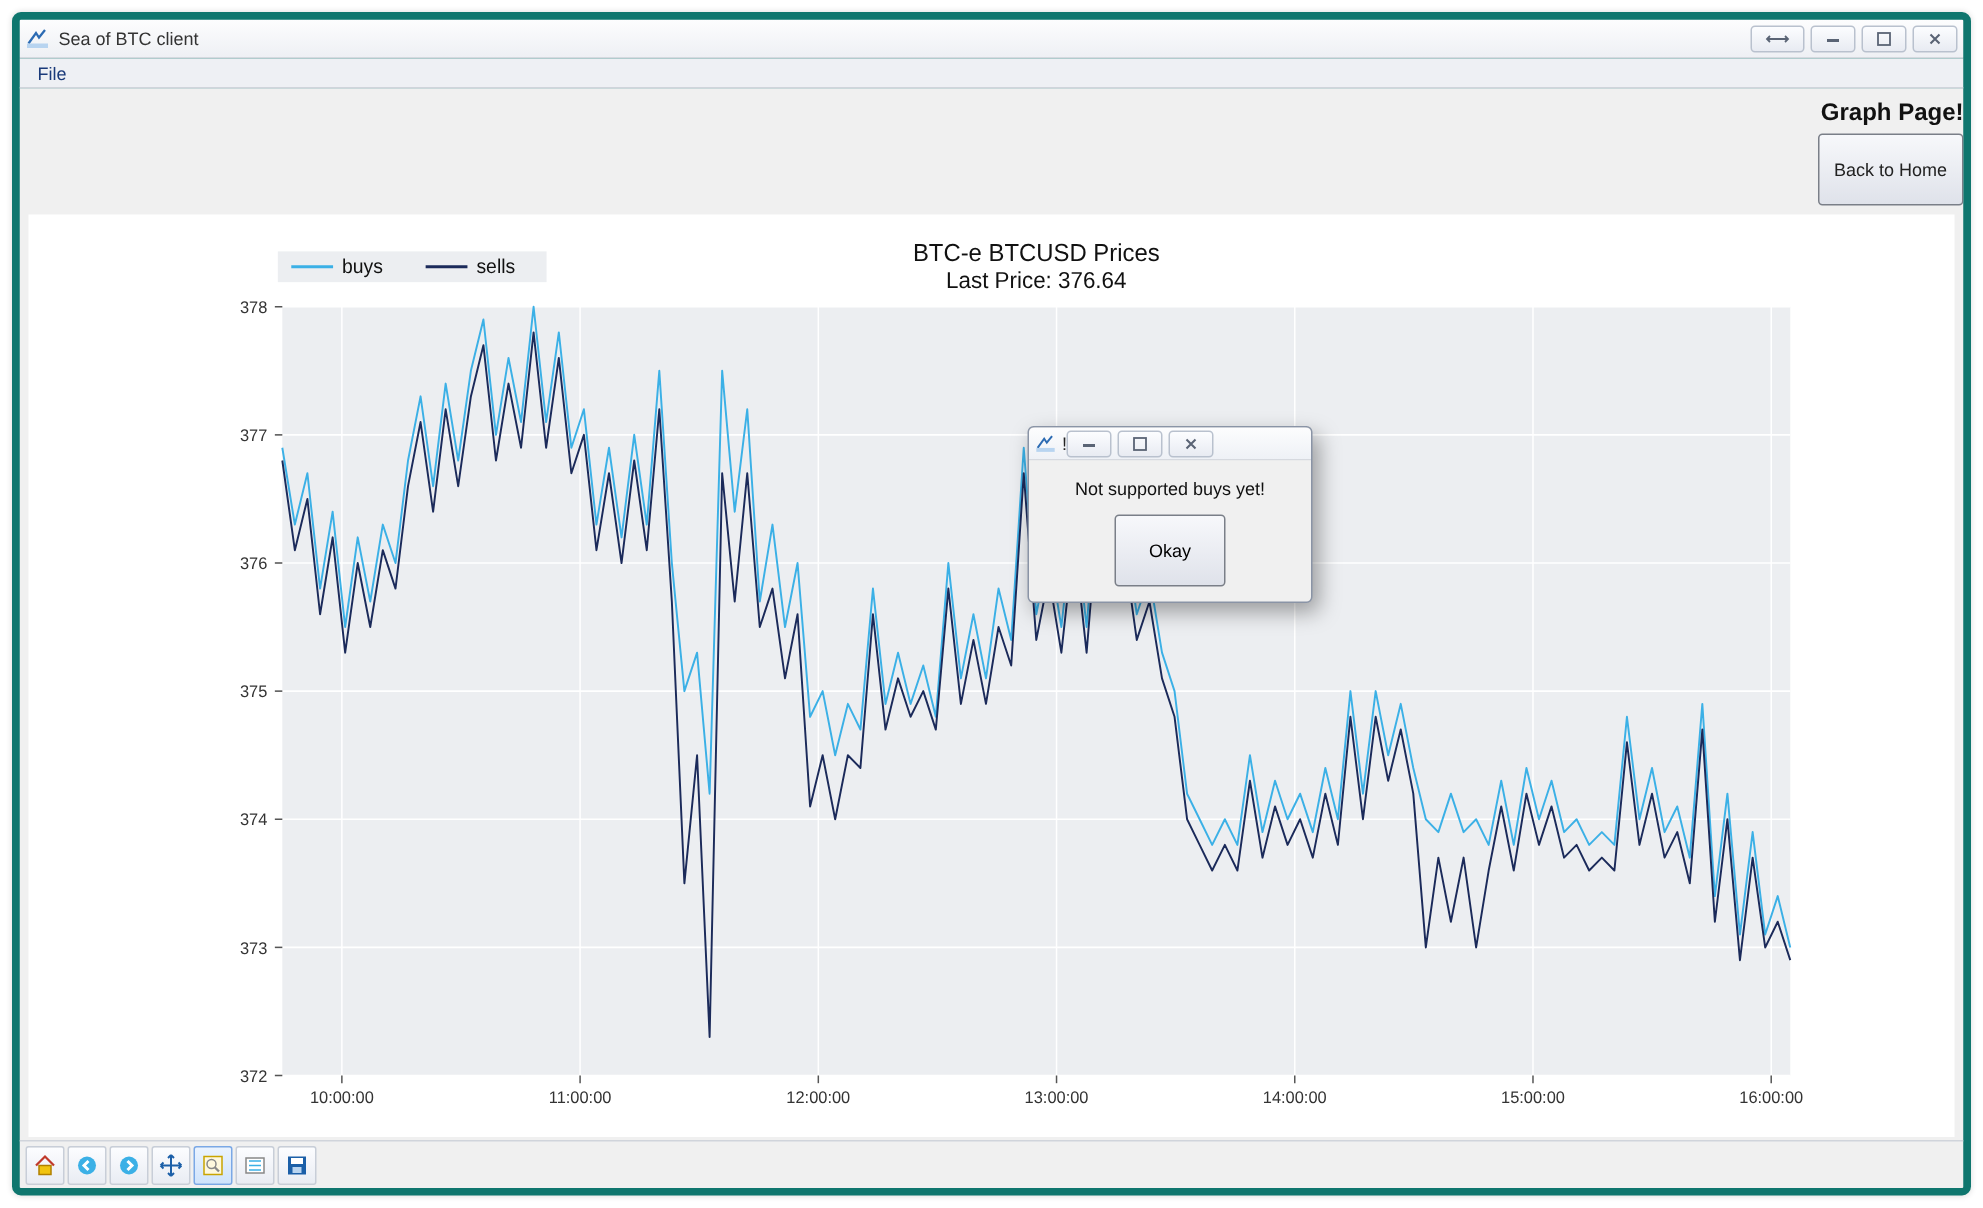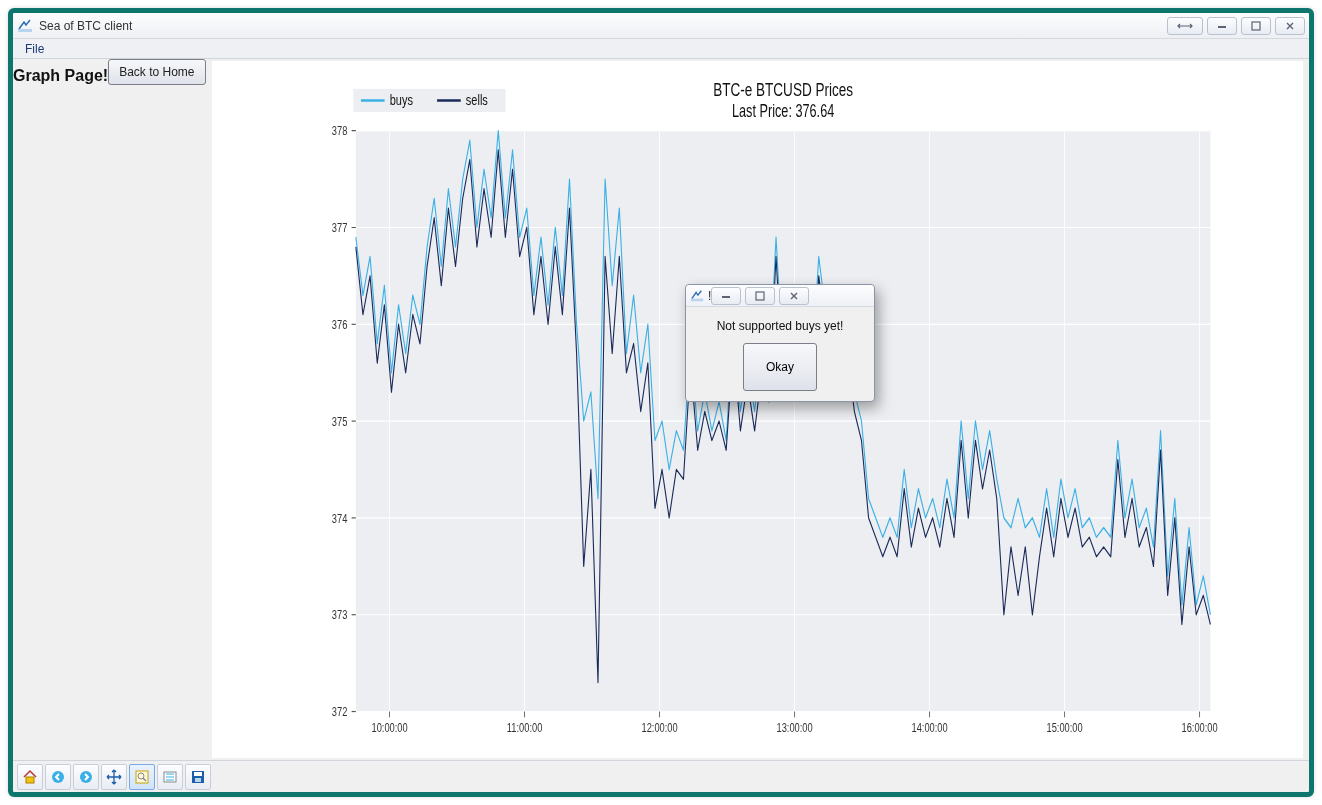--- a/index.html
+++ b/index.html
@@ -58,34 +58,36 @@
     font-size: 12px;
   }
   .menubar .menu-item {
     padding: 2px 8px;
     color:#1a3a7a;
     cursor:pointer;
   }
   .content {
     flex:1;
     display:flex;
+    flex-direction:column;
     background:#f0f0f0;
     position:relative;
+    align-items:flex-end;
   }
   .page-heading {
     text-align:center;
     font-size:16px;
     font-weight:bold;
     color:#111;
     padding: 8px 0 4px 0;
   }
   .back-btn-wrap { text-align:center; padding-bottom:4px; }
   .back-btn {
     display:inline-block;
-    padding: 5px 10px;
+    padding: 16px 10px;
     font-size:12px;
     border:1px solid #7a7f88;
     border-radius:3px;
     background: linear-gradient(#f7f8fb,#dfe2ea);
     cursor:pointer;
   }
   .chart-wrap {
     flex:1;
     margin: 2px 6px 2px 6px;
     background:#fff;

